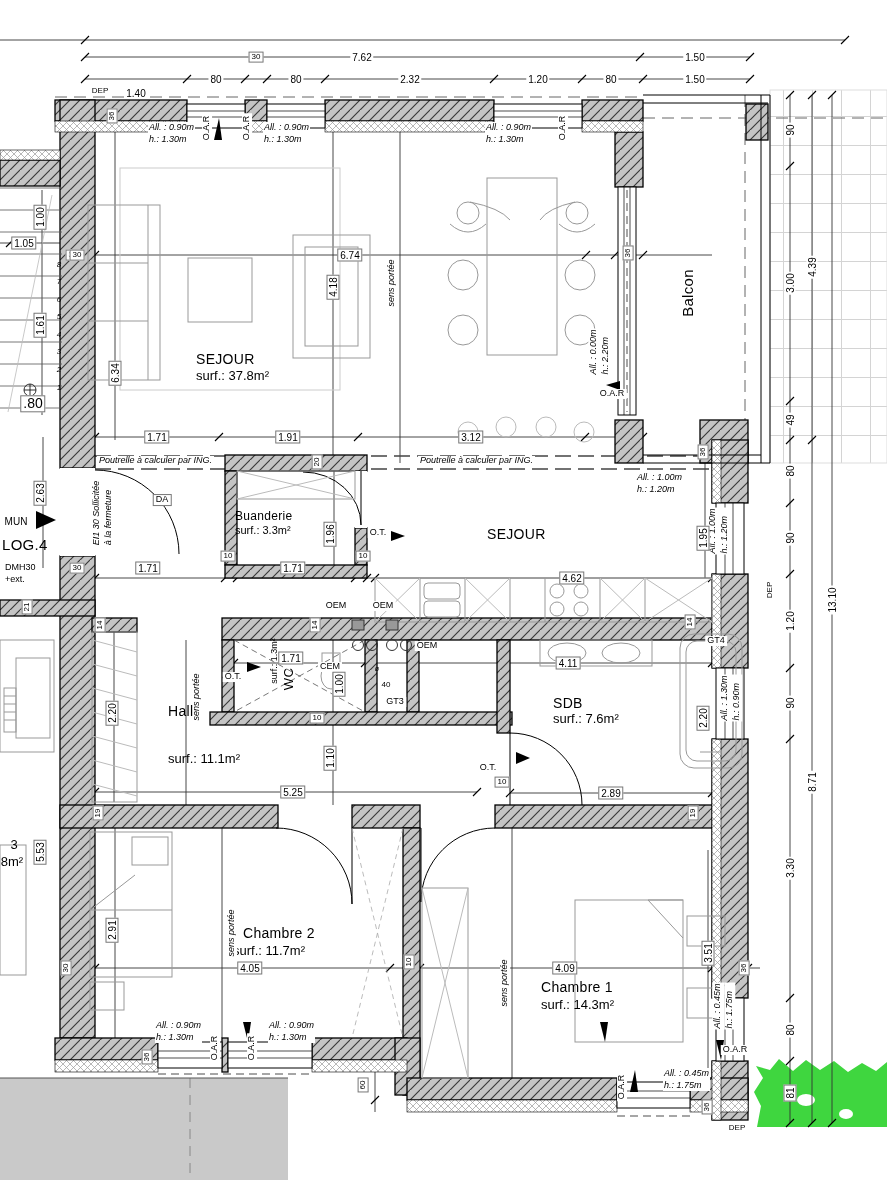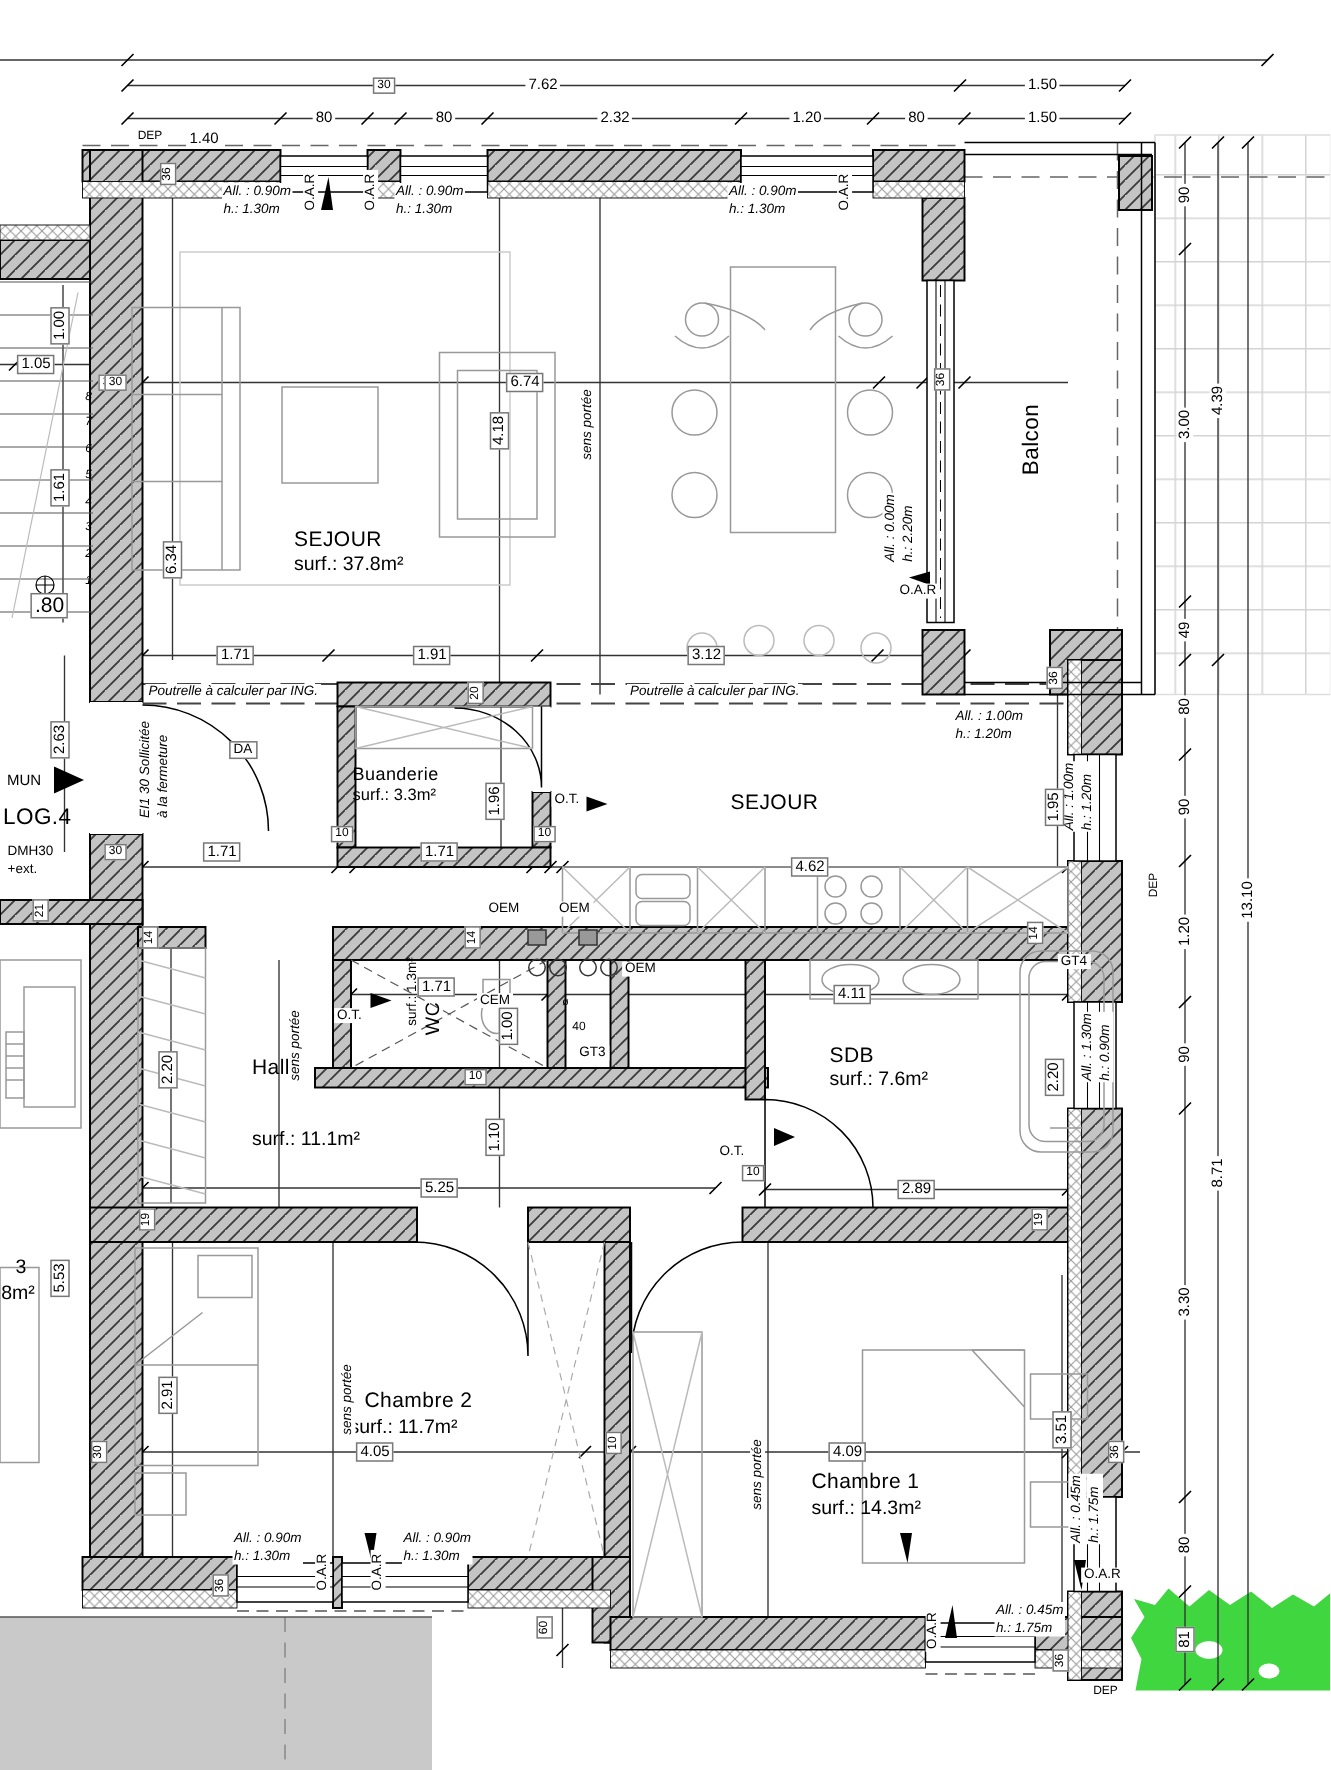--- a/index.html
+++ b/index.html
@@ -374,21 +374,21 @@
 <div class="L la s14 nb room" style="left:487px;top:527px">SEJOUR</div>
 <div class="ann" style="left:636px;top:472px">
   <div>All. : 1.00m</div>
         <div>h.: 1.20m</div>
       </div>
 <div class="ann annR" style="left:719px;top:531px">
   <div>All. : 1.00m</div>
         <div>h.: 1.20m</div>
       </div>
 <div class="L R B" style="left:703px;top:538px">1.95</div>
-<div class="L B" style="left:540px;top:578px">4.62</div>
+<div class="L B" style="left:572px;top:578px">4.62</div>
 <div class="L R B s8" style="left:690px;top:622px">14</div>
 
 <div class="L s9" style="left:336px;top:606px">OEM</div>
 <div class="L s9" style="left:383px;top:606px">OEM</div>
 <div class="L s9" style="left:330px;top:667px">CEM</div>
 <div class="L s9" style="left:427px;top:646px">OEM</div>
 <div class="L R B s8" style="left:315px;top:625px">14</div>
 <div class="L R B s8" style="left:100px;top:625px">14</div>
 <div class="L R s13 nb room" style="left:289px;top:679px">WC</div>
 <div class="L R s9 nb" style="left:275px;top:661px">surf.: 1.3m²</div>

